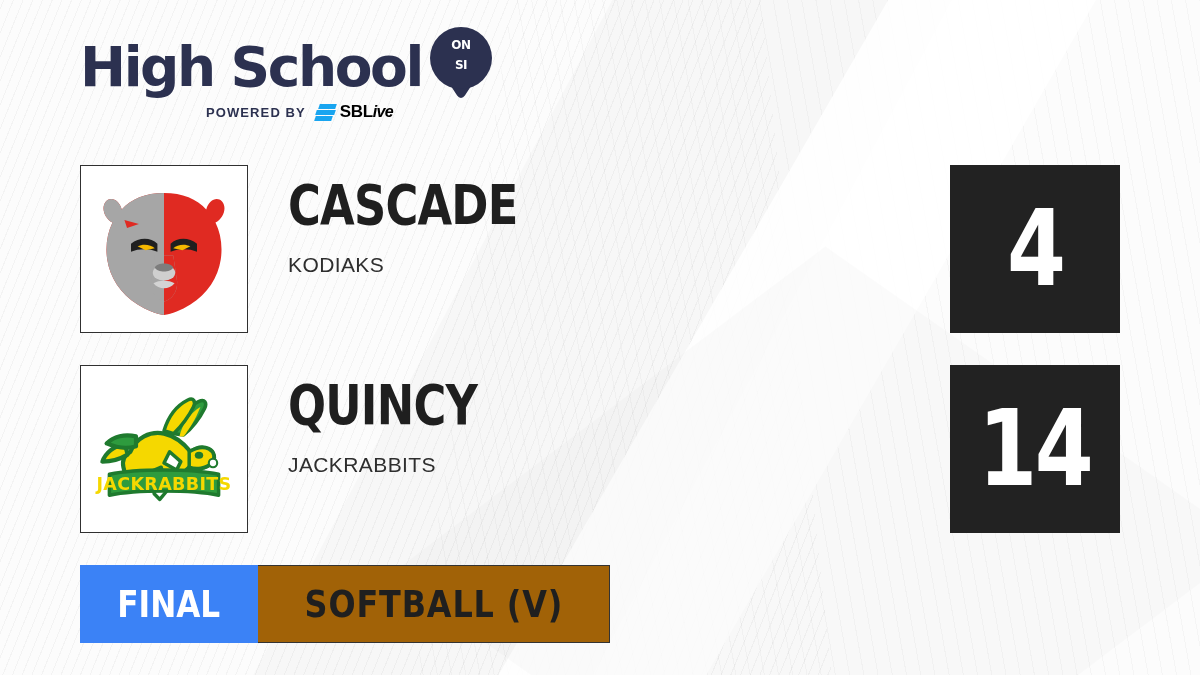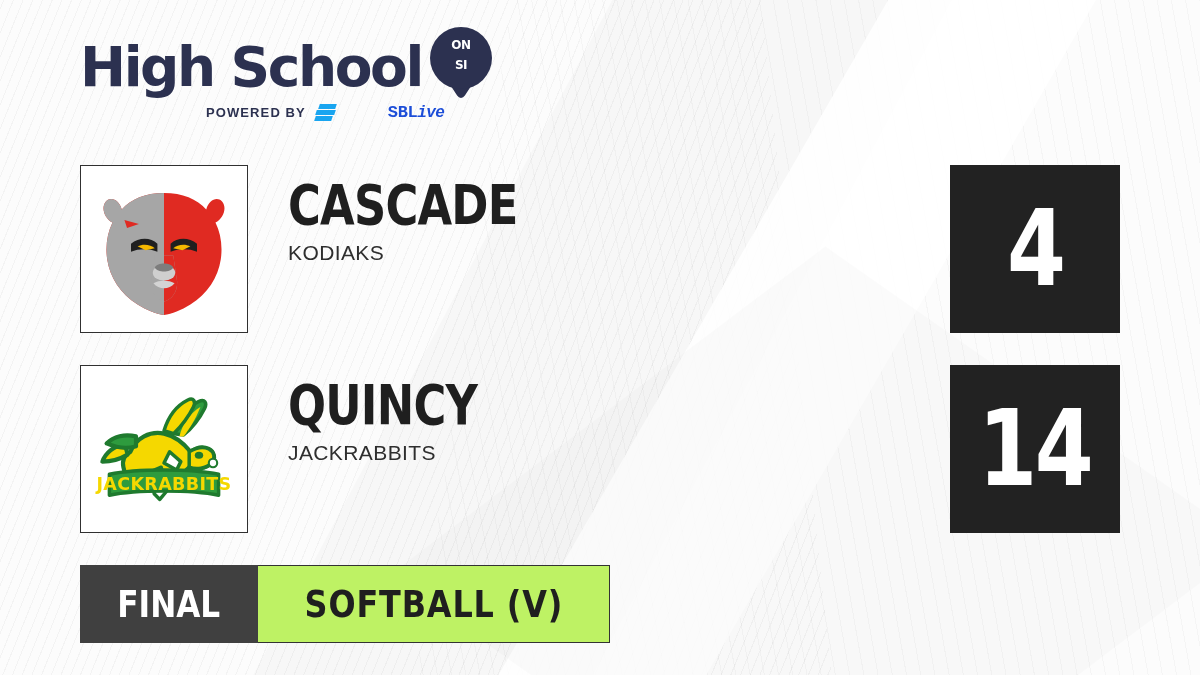--- a/index.html
+++ b/index.html
@@ -168,26 +168,25 @@
     position: absolute;
     display: block;
     background: #19a5f0;
     height: 5px;
     transform: skewX(-18deg);
   }
   .sbl-mark i.s1 { top: 1px;  left: 4px;  width: 17px; }
   .sbl-mark i.s2 { top: 7px;  left: 1px;  width: 19px; }
   .sbl-mark i.s3 { top: 13px; left: 0px;  width: 17px; }
   .sbl-word {
-    font-family: Liberation Mono, monospace;
+    font-family: Liberation Sans, sans-serif;
     font-weight: 700;
     font-size: 17px;
-    color: #1d4ed8;
+    color: #000000;
     letter-spacing: -0.4px;
-    margin-left: 48px;
   }
   .sbl-word .ive {
     font-style: italic;
     font-size: 16px;
     letter-spacing: -0.6px;
   }
 
   
   .team-row { position: absolute; left: 0; }
   #team-row-0 { top: 165px; }
@@ -217,21 +216,21 @@
     font-weight: 700;
     font-size: 56px;
     line-height: 56px;
     letter-spacing: -1px;
     color: #1f1f1f;
     transform: scaleX(0.80);
     transform-origin: left center;
     white-space: nowrap;
   }
   .team-mascot {
-    margin-top: 8px;
+    margin-top: 20px;
     font-family: "Liberation Sans", sans-serif;
     font-size: 21px;
     letter-spacing: 0.4px;
     color: #2e2e2e;
     white-space: nowrap;
   }
 
   
   .score-box {
     position: absolute;
@@ -258,38 +257,38 @@
   
   #status-bar {
     position: absolute;
     left: 80px;
     top: 565px;
     height: 78px;
     display: flex;
     align-items: stretch;
   }
   #status-state {
-    background: #404040;
+    background: #3b82f6;
     color: #ffffff;
     display: flex;
     align-items: center;
     justify-content: center;
     padding: 0 26px;
     font-family: "DejaVu Sans", sans-serif;
     font-weight: 700;
     font-size: 38px;
     letter-spacing: 0px;
     box-sizing: border-box;
   }
   #status-state span {
     transform: scaleX(0.82);
     display: inline-block;
   }
   #status-sport {
-    background: #bef264;
+    background: #a16207;
     border: 1px solid #333333;
     border-left: none;
     color: #1f1f1f;
     display: flex;
     align-items: center;
     justify-content: center;
     padding: 8px 22px;
     font-family: "DejaVu Sans", sans-serif;
     font-weight: 700;
     font-size: 38px;

